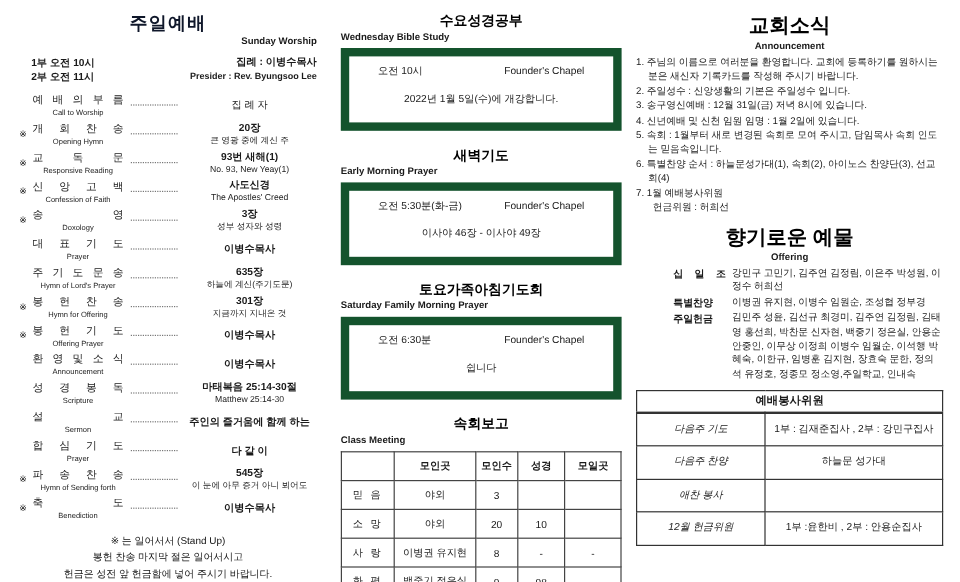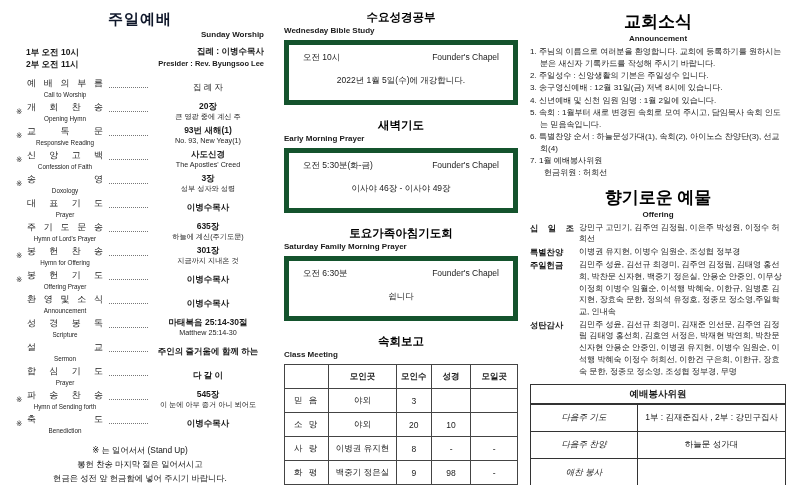--- a/index.html
+++ b/index.html
@@ -26,39 +26,39 @@
   .svc-val .main { font-size:8.5px; font-weight:bold; line-height:1.3; }
   .svc-val .sub  { font-size:7.2px; color:#222; line-height:1.3; }
   .svc-row:first-of-type .svc-val .main { font-weight:normal; color:#222; }
   .l-foot { margin-top:10px; text-align:center; font-size:8.3px; line-height:1.65; color:#111; }
 
   
   .col-mid { width:252px; padding:2px 6px 0 12px; }
   .m-sec { margin-bottom:13px; }
   .m-title { text-align:center; font-size:11.5px; font-weight:bold; color:#000; }
   .m-title-en { text-align:left; font-size:8px; font-weight:bold; margin:1px 0 5px; }
-  .m-box { border:5px solid #14532d; padding:7px 14px 13px; }
+  .m-box { border:7px solid #14532d; padding:7px 24px 13px; }
   .m-box-row { display:flex; justify-content:space-between; font-size:8.5px; }
   .m-box-note { text-align:center; font-size:8.5px; margin-top:11px; }
   table.cm { width:100%; border-collapse:collapse; border:1.5px solid #333; }
   table.cm th, table.cm td { border:1px solid #444; font-size:8.5px; text-align:center; height:24px; padding:1px 2px; }
   table.cm th { font-weight:bold; }
   table.cm td.name { letter-spacing:2px; }
 
   
   .col-right { width:276px; padding:2px 14px 0 6px; }
   .r-title { text-align:center; font-size:17px; font-weight:bold; color:#000; }
   .r-title-en { text-align:center; font-size:8px; font-weight:bold; margin:1px 0 3px; }
   .ann-list { font-size:8.1px; line-height:1.5; }
   .ann-item { padding-left:10px; text-indent:-10px; }
   .ann-sub { padding-left:14px; }
   .off-wrap { margin-top:6px; }
   .off-entry { display:flex; margin-bottom:1px; }
   .off-label { width:44px; flex:none; font-weight:bold; font-size:8.3px; line-height:1.45;
-               text-align:justify; text-align-last:justify; margin-right:5px; }
+               text-align:justify; text-align-last:justify; margin-right:5px;margin-left:31px; }
   .off-names { flex:1; font-size:8.1px; line-height:1.45; }
   table.cmt { width:100%; border-collapse:collapse; border:1.5px solid #222; margin-top:7px; }
   table.cmt th { border:1px solid #333; border-bottom:2px solid #333; font-size:9.5px; font-weight:bold; height:19px; }
   table.cmt td { border:1px solid #333; font-size:8.5px; text-align:center; height:27.5px; padding:1px 3px; }
   table.cmt td.k { width:42%;font-style:italic; }
 </style>
 </head>
 <body>
 
 <div class="page">
@@ -389,24 +389,20 @@
         <div class="off-label">십 일 조</div>
         <div class="off-names">강민구 고민기, 김주연 김정림, 이은주 박성원, 이정수 허희선</div>
       </div>
       <div class="off-entry">
         <div class="off-label">특별찬양</div>
         <div class="off-names">이병권 유지현, 이병수 임원순, 조성협 정부경</div>
       </div>
       <div class="off-entry">
         <div class="off-label">주일헌금</div>
         <div class="off-names">김민주 성윤, 김선규 최경미, 김주연 김정림, 김태영 홍선희, 박찬문 신자현, 백중기 정은실, 안용순 안중인, 이무상 이정희 이병수 임월순, 이석행 박혜숙, 이한규, 임병훈 김지현, 장효숙 문한, 정의석 유정호, 정종모 정소영,주일학교, 인내속</div>
-      </div>
-      <div class="off-entry">
-        <div class="off-label">성탄감사</div>
-        <div class="off-names">김민주 성윤, 김선규 최경미, 김재준 인선문, 김주연 김정림 김태영 홍선희, 김호연 서정은, 박재현 박연희, 박찬문 신자현 안용순 안중인, 이병권 유지현, 이병수 임원순, 이석행 박혜숙 이정수 허희선, 이한건 구은희, 이한규, 장효숙 문한, 정종모 정소영, 조성협 정부경, 무명</div>
       </div>
     </div>
 
     <table class="cmt">
       <thead>
         <tr>
           <th colspan="2">예배봉사위원</th>
         </tr>
       </thead>
       <tbody id="cmt-body">

